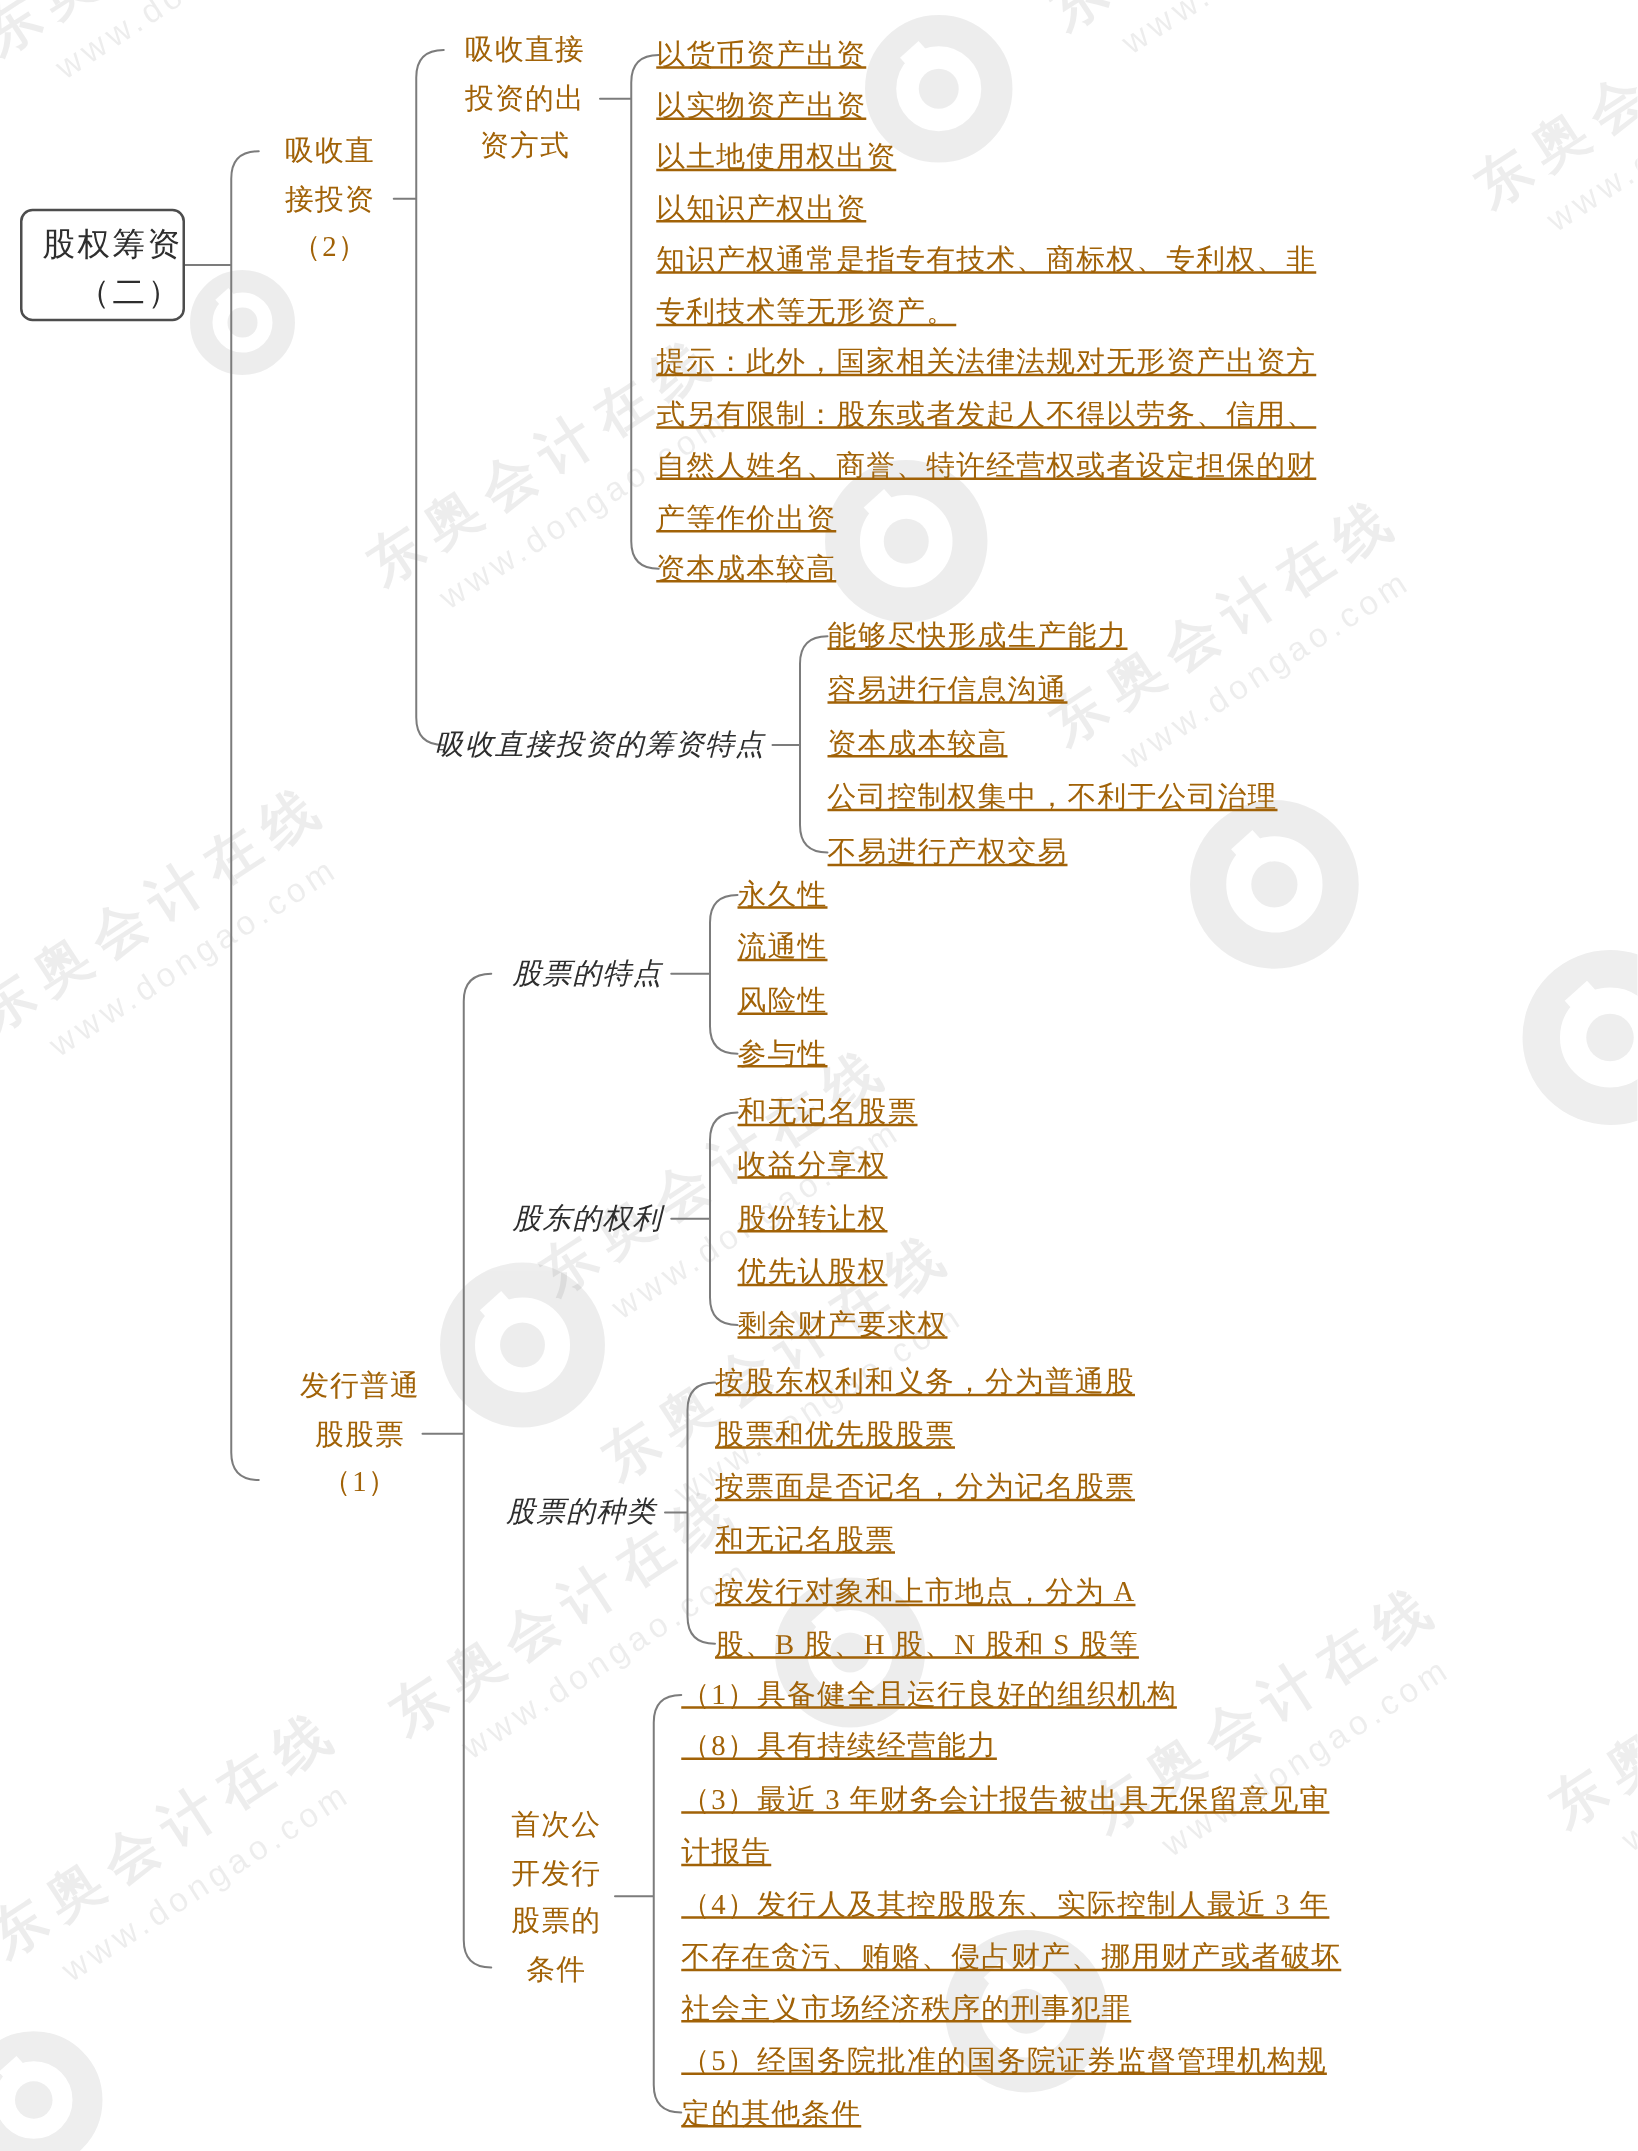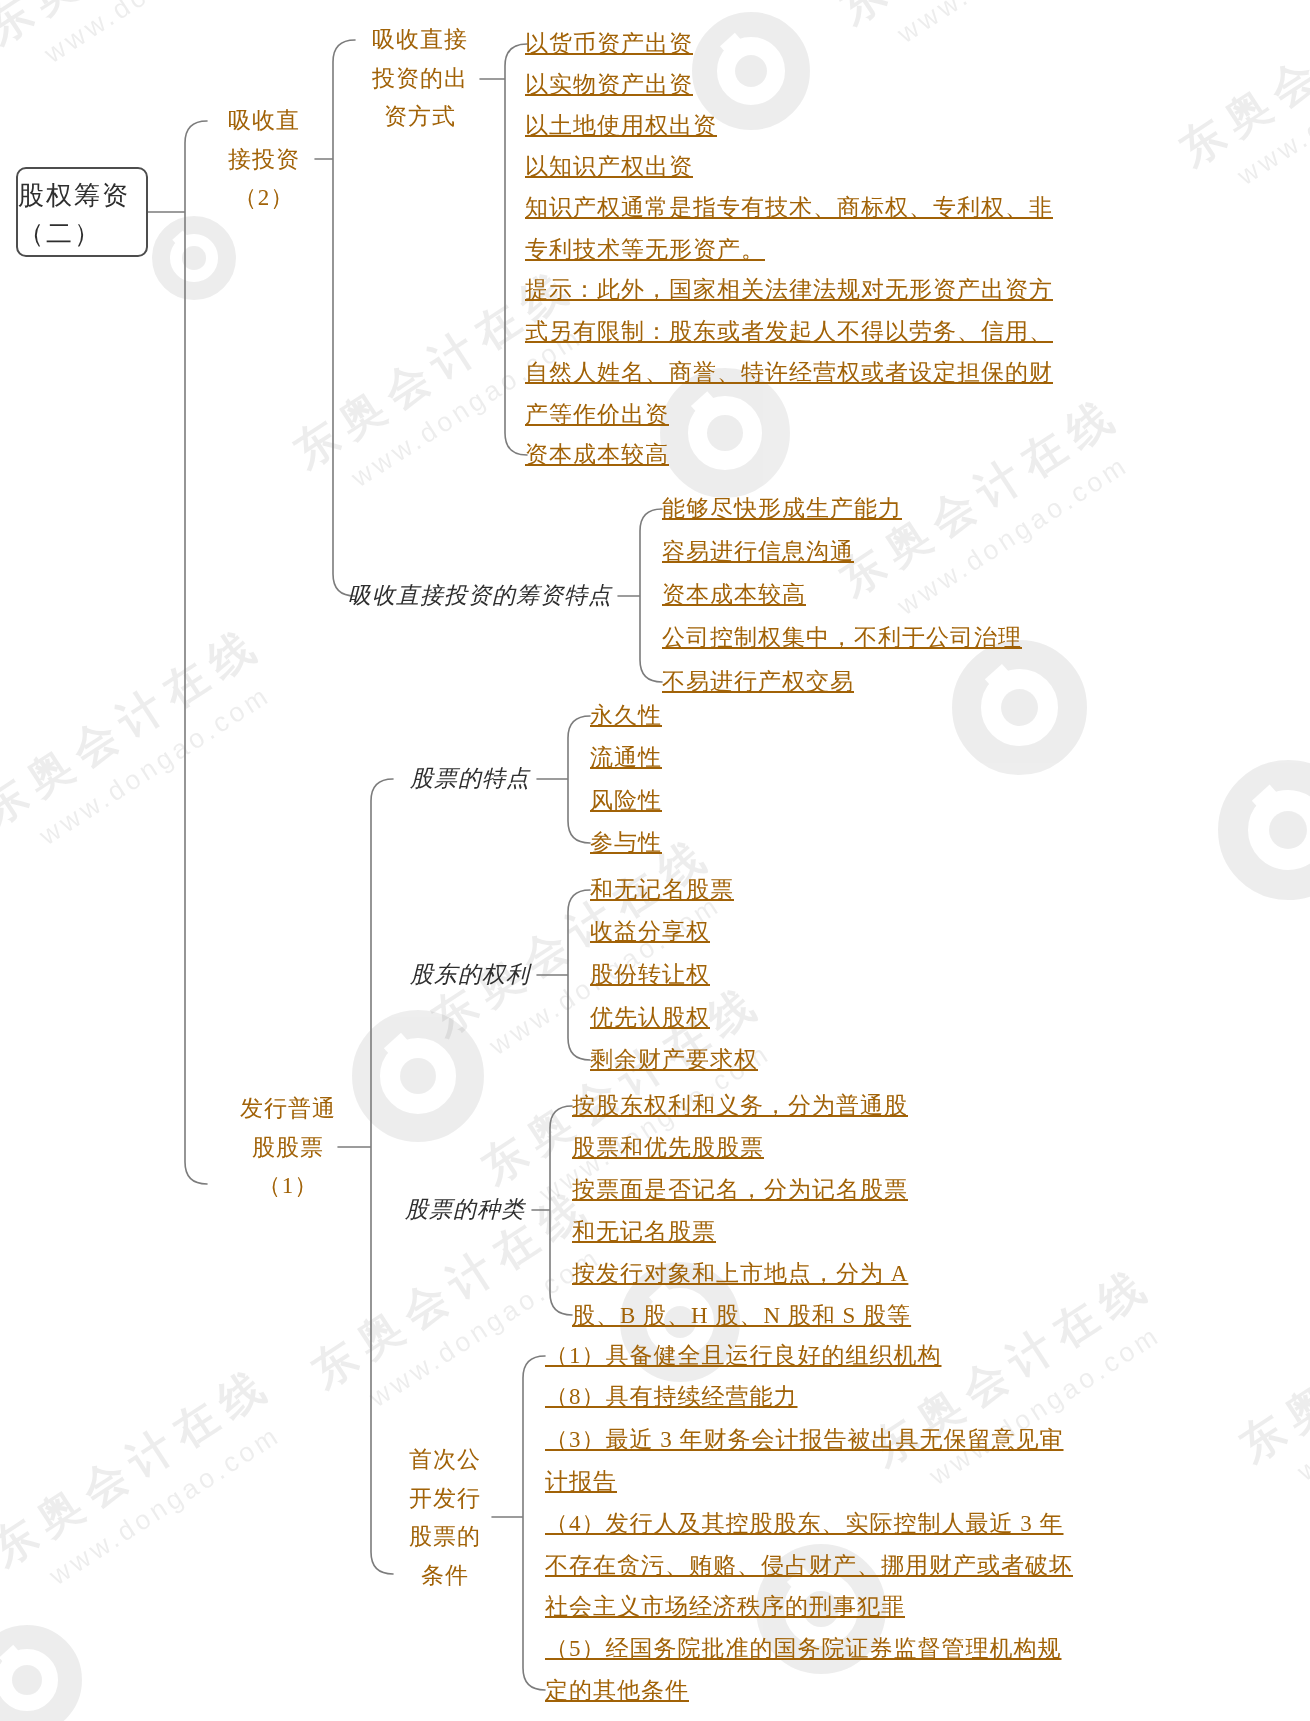--- a/index.html
+++ b/index.html
@@ -13,21 +13,21 @@
   .node,.leaf{
     position:absolute;z-index:3;
     font-size:23px;letter-spacing:1px;color:#a16207;
   }
   .leaf{line-height:41.5px;white-space:nowrap;text-decoration:underline;}
   .node{line-height:38.5px;text-align:center;white-space:nowrap;}
   .label-single{line-height:38.5px;white-space:nowrap;text-align:left;font-style:italic;}
   .root-box{
     position:absolute;left:16px;top:167px;width:132px;height:90px;z-index:3;
     border:2px solid #4d4d4d;border-radius:10px;box-sizing:border-box;
-    font-size:26px;letter-spacing:2px;line-height:38px;text-align:left;
+    font-size:26px;letter-spacing:2px;line-height:38px;text-align:right;
     padding-top:8px;
   }
   
   .wm{position:absolute;z-index:1;color:#000;opacity:0.065;pointer-events:none;}
   .wm-rot{transform:rotate(-33deg);transform-origin:left top;}
   .wm-brand{font-size:44px;font-weight:bold;letter-spacing:10px;white-space:nowrap;
     font-family:"Liberation Sans","DejaVu Sans",sans-serif;}
   .wm-url{font-size:27px;letter-spacing:4px;white-space:nowrap;margin:6px 0 0 34px;
     font-family:"Liberation Sans","DejaVu Sans",sans-serif;}
   .ring{position:relative;border-radius:50%;box-sizing:border-box;border-style:solid;border-color:currentColor;}

